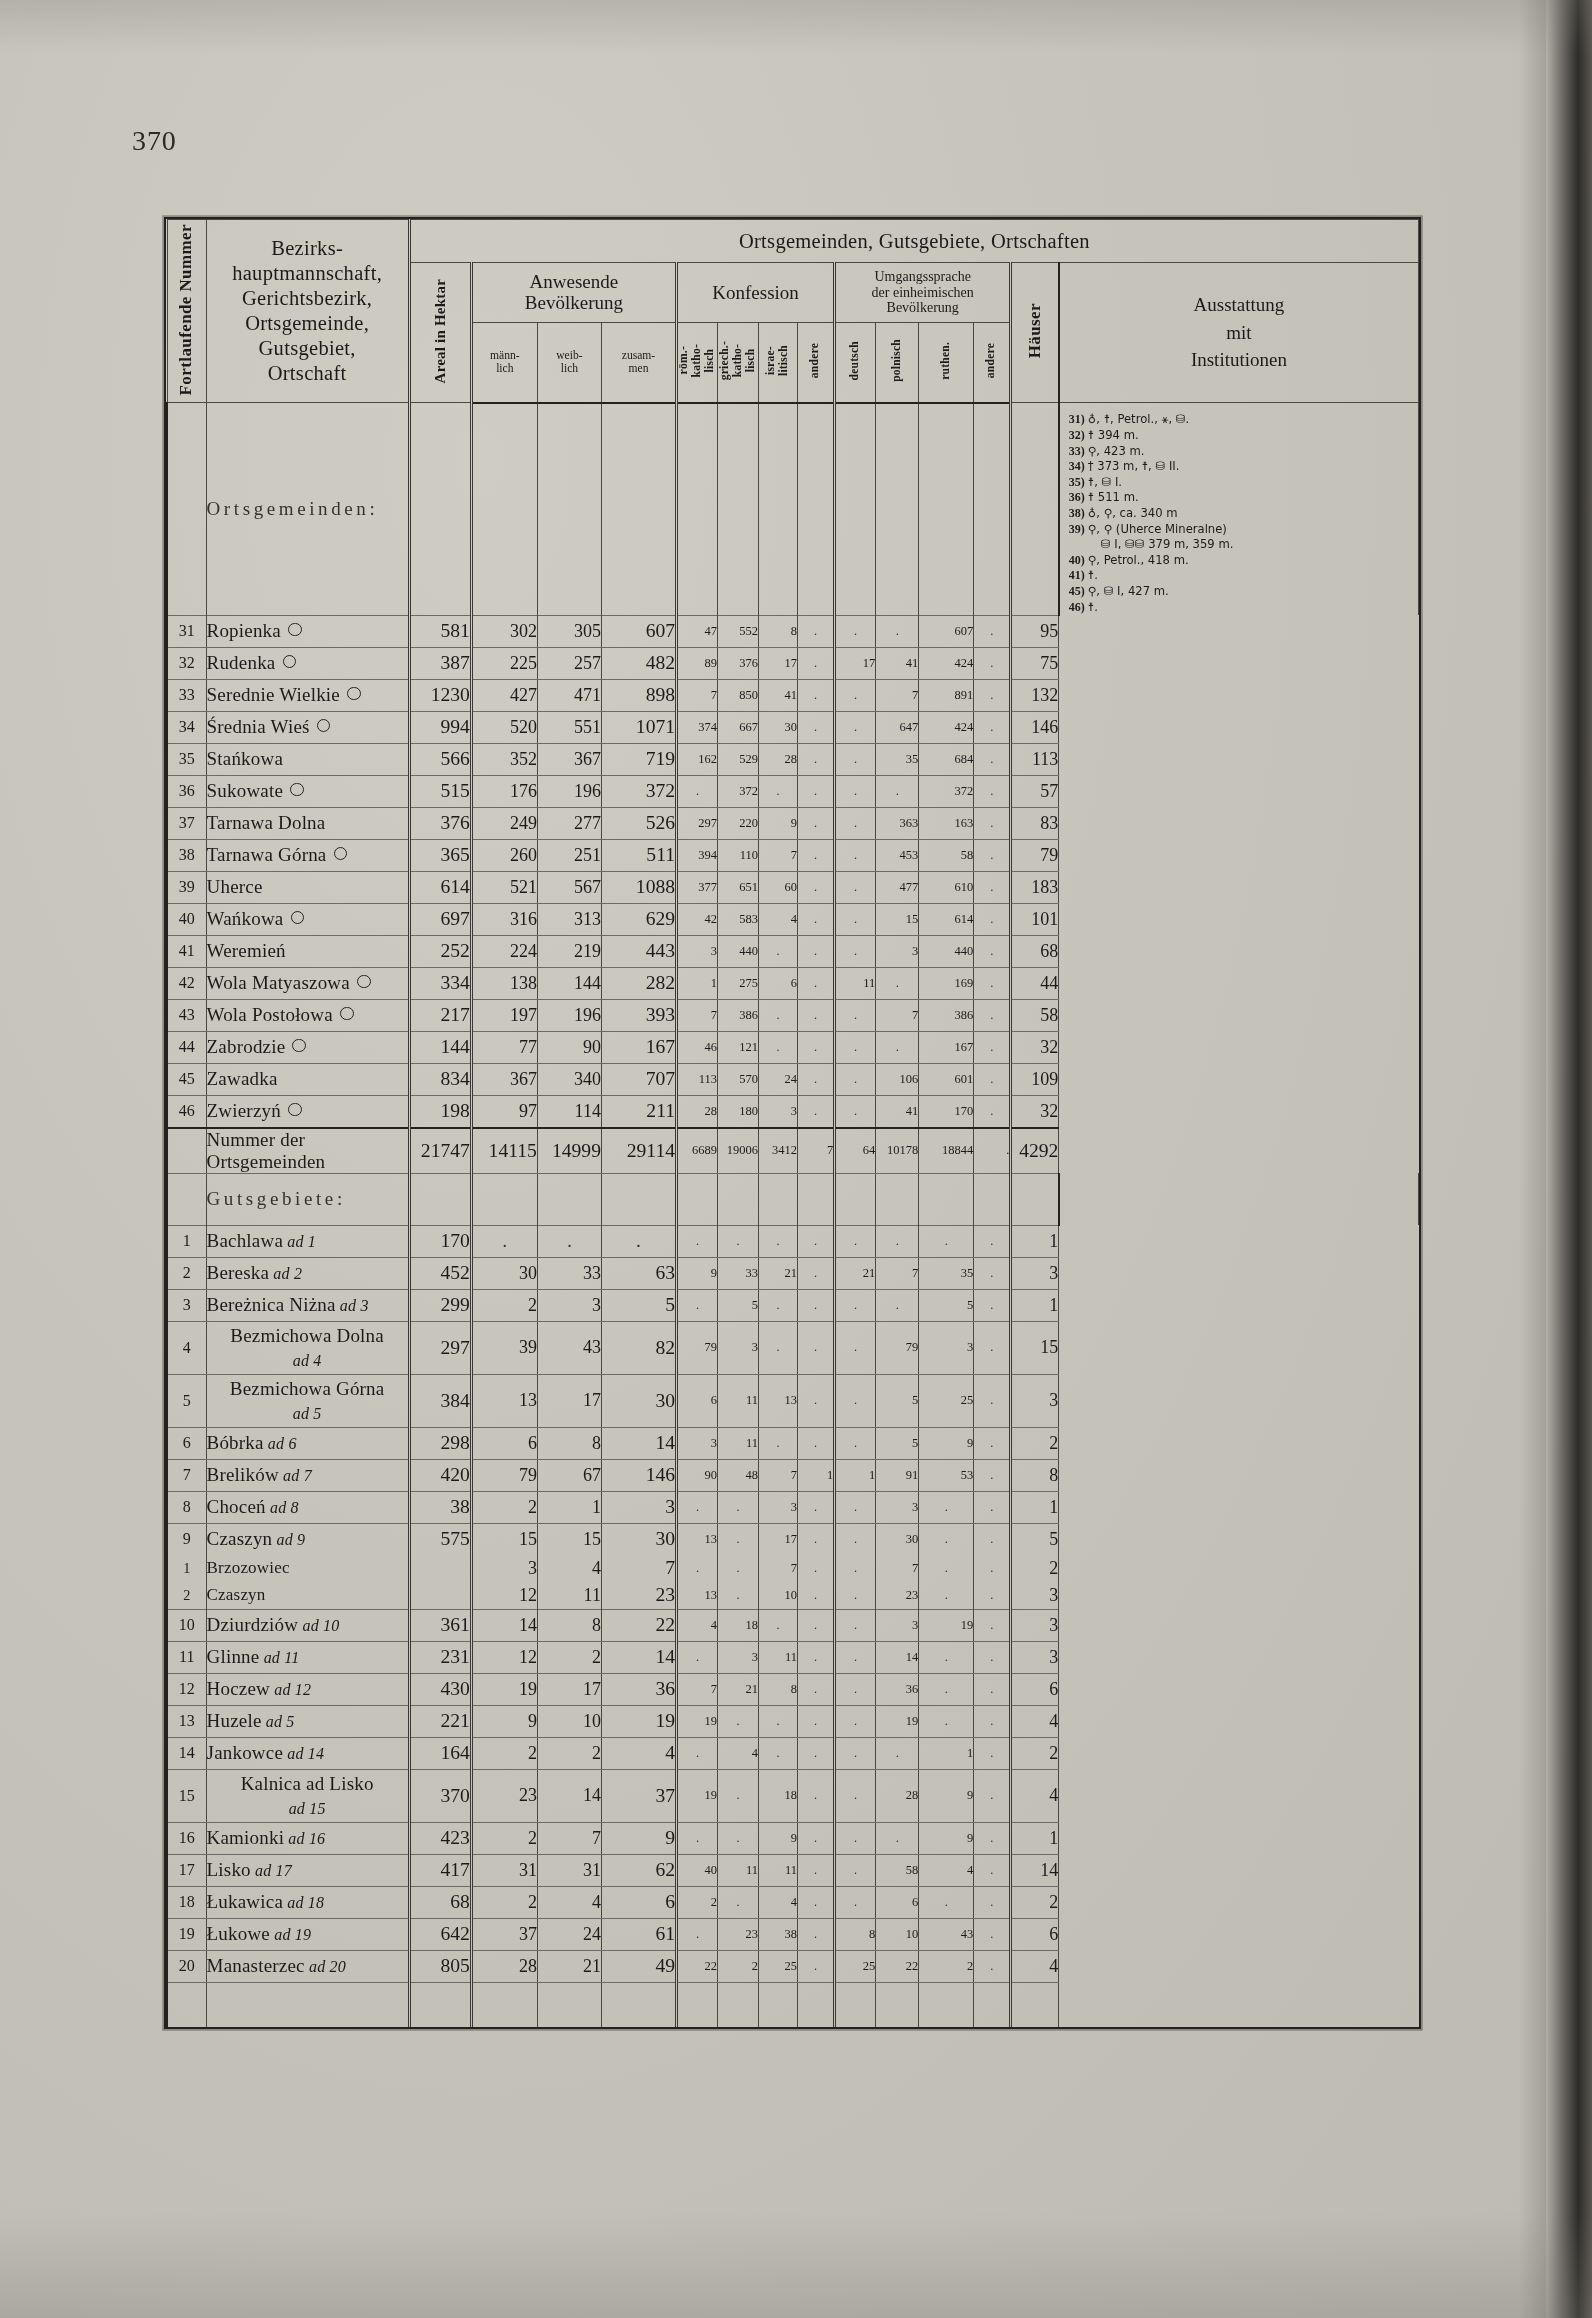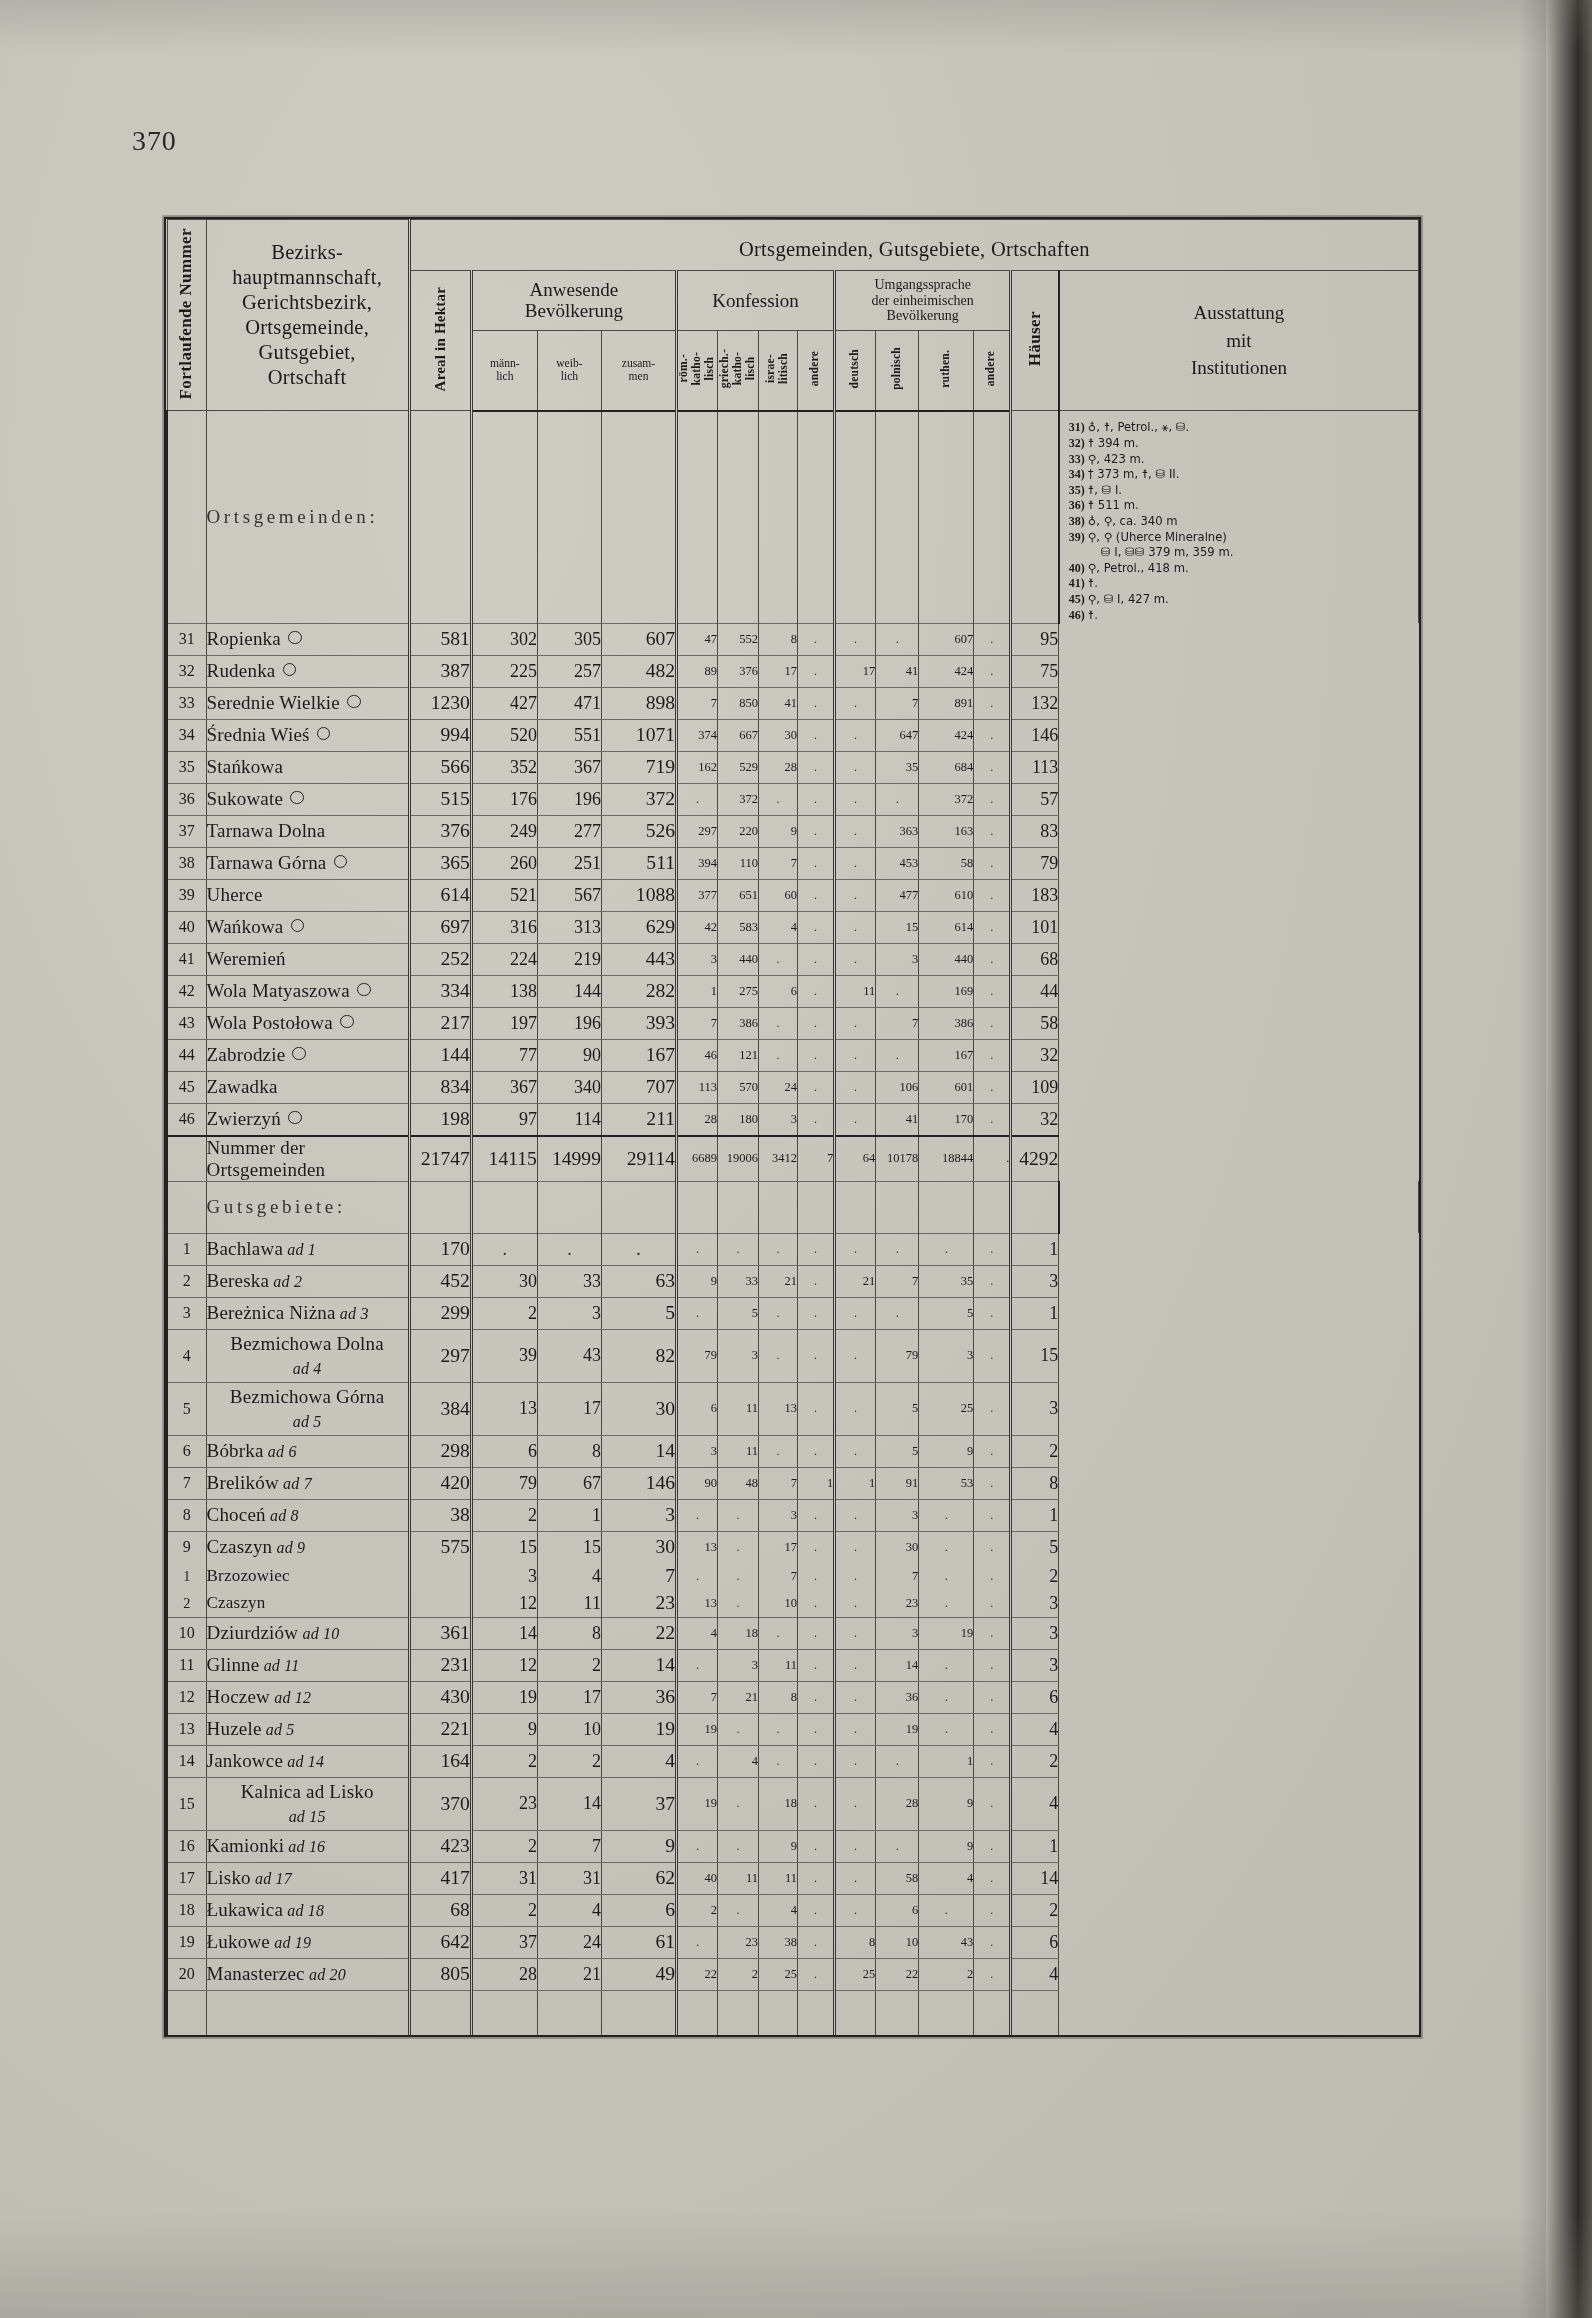--- a/index.html
+++ b/index.html
@@ -253,21 +253,21 @@
         <span>Fortlaufende Nummer</span>
       </td>
       <td class="hd hd-title" rowspan="3" style="line-height:1.22;">
         <div>Bezirks-</div>
         <div>hauptmannschaft,</div>
         <div>Gerichtsbezirk,</div>
         <div>Ortsgemeinde,</div>
         <div>Gutsgebiet,</div>
         <div>Ortschaft</div>
       </td>
-      <td class="hd hd-title dbl-l" colspan="14" style="padding:18px 0 9px 0;">Ortsgemeinden, Gutsgebiete, Ortschaften</td>
+      <td class="hd hd-title dbl-l" colspan="14" style="padding:10px 0 9px 0;">Ortsgemeinden, Gutsgebiete, Ortschaften</td>
     </tr>
 
     <tr>
       <td class="vert med dbl-l" rowspan="2">
         <span><span>Areal</span> <span>in Hektar</span></span>
       </td>
       <td class="hd hd-big dbl-l" colspan="3" style="height:59px;font-family:Liberation Serif, serif;">
         <div>Anwesende</div>
         <div>Bevölkerung</div>
       </td>

